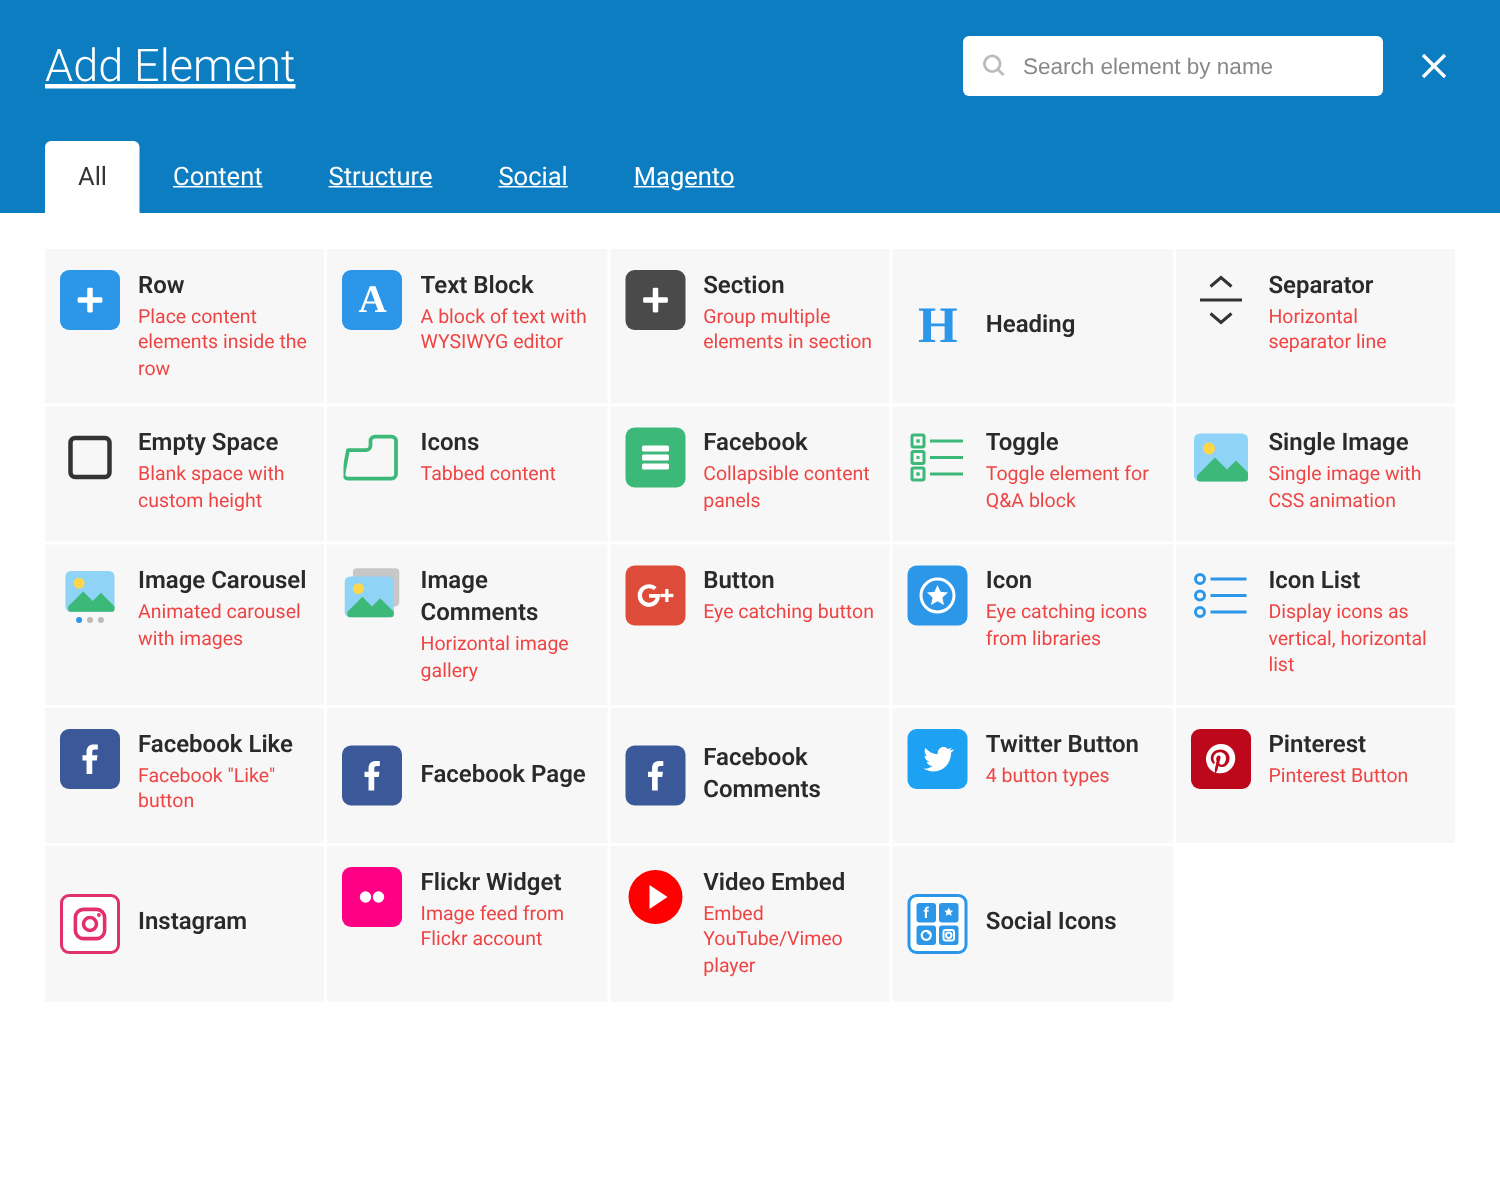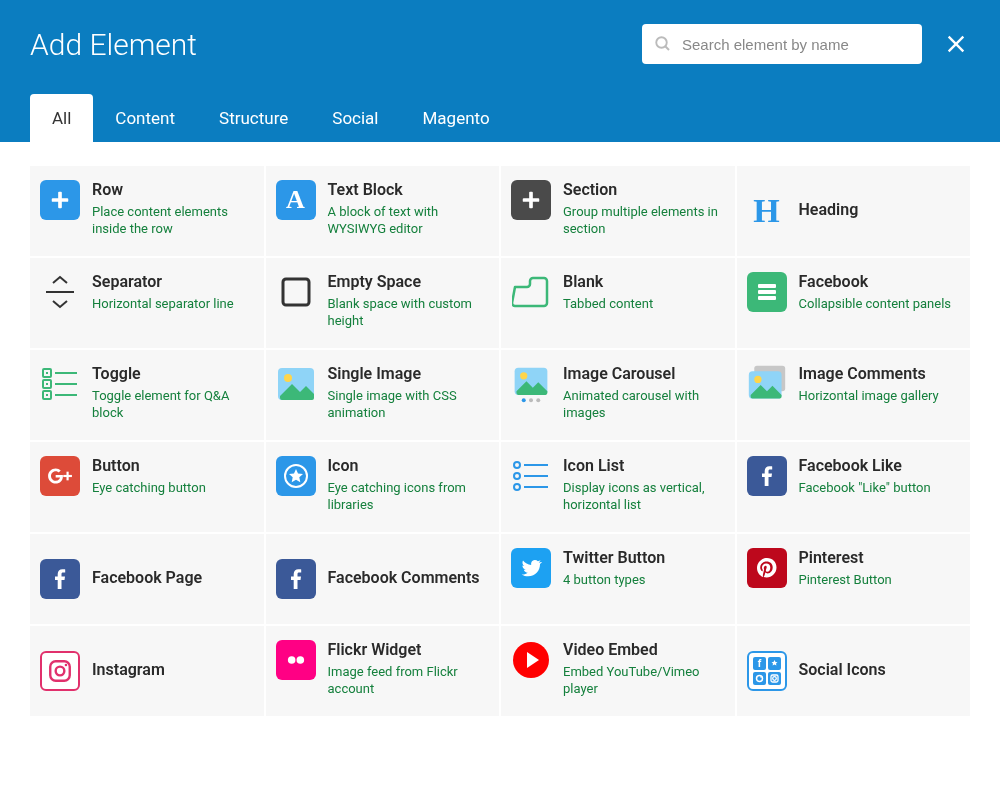--- a/index.html
+++ b/index.html
@@ -7,20 +7,21 @@
   font-family: -apple-system, BlinkMacSystemFont, "Segoe UI", Roboto, "Helvetica Neue", Arial, sans-serif;
   background: #fff;
   width: 1000px;
   height: 788px;
   overflow: hidden;
 }
 .header {
   background: #0b7dc0;
   color: #fff;
   padding: 24px 30px 0 30px;
+  text-decoration: underline;
 }
 .header-top {
   display: flex;
   align-items: center;
   justify-content: space-between;
   margin-bottom: 30px;
 }
 .title {
   font-size: 30px;
   font-weight: 300;
@@ -71,21 +72,21 @@
   cursor: pointer;
   color: #fff;
   border-radius: 4px 4px 0 0;
 }
 .tab.active {
   background: #fff;
   color: #333;
 }
 .grid {
   display: grid;
-  grid-template-columns: repeat(4, 1fr);
+  grid-template-columns: repeat(5, 1fr);
   padding: 24px 30px 0 30px;
   gap: 2px;
   background: #fff;
 }
 .element-card {
   display: flex;
   align-items: flex-start;
   gap: 12px;
   padding: 14px 10px;
   background: #f7f7f7;
@@ -116,21 +117,21 @@
 .text-col { flex: 1; min-width: 0; }
 .el-title {
   font-size: 16px;
   font-weight: 600;
   color: #2a2a2a;
   line-height: 1.3;
   margin-bottom: 2px;
 }
 .el-desc {
   font-size: 13px;
-  color: #15803d;
+  color: #ef4444;
   line-height: 1.35;
 }
 </style>
 </head>
 <body>
 
 <div class="header">
   <div class="header-top">
     <div class="title">Add Element</div>
     <div class="header-right">
@@ -220,21 +221,21 @@
         <div class="el-desc">Blank space with custom height</div>
       </div>
     </div>
     <div class="element-card">
       <div class="icon-plain">
         <svg width="38" height="34" viewBox="0 0 38 34" fill="none" stroke="#3cb878" stroke-width="2.5">
           <path d="M3 12 h12 a3 3 0 0 0 3 -3 v-3 a3 3 0 0 1 3 -3 h11 a3 3 0 0 1 3 3 v22 a3 3 0 0 1 -3 3 h-29 a3 3 0 0 1 -3 -3 z" stroke-linejoin="round"></path>
         </svg>
       </div>
       <div class="text-col">
-        <div class="el-title">Blank</div>
+        <div class="el-title">Icons</div>
         <div class="el-desc">Tabbed content</div>
       </div>
     </div>
     <div class="element-card">
       <div class="icon-box" style="background: rgb(60, 184, 120);">
         <svg width="24" height="24" viewBox="0 0 24 24" fill="#fff">
           <rect x="3" y="4" width="18" height="4" rx="1"></rect>
           <rect x="3" y="10" width="18" height="4" rx="1"></rect>
           <rect x="3" y="16" width="18" height="4" rx="1"></rect>
         </svg>

